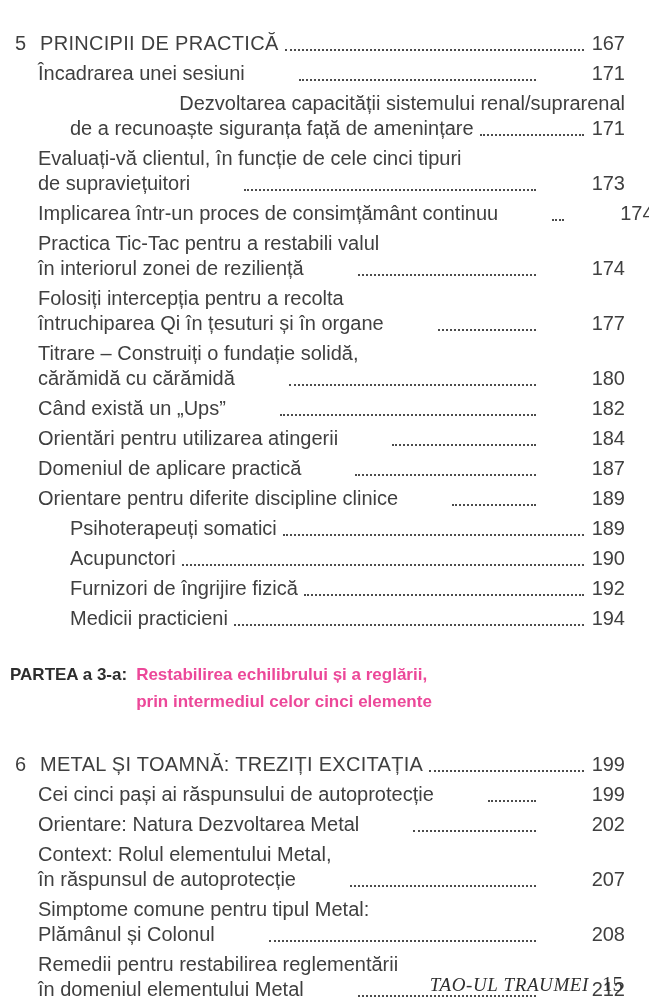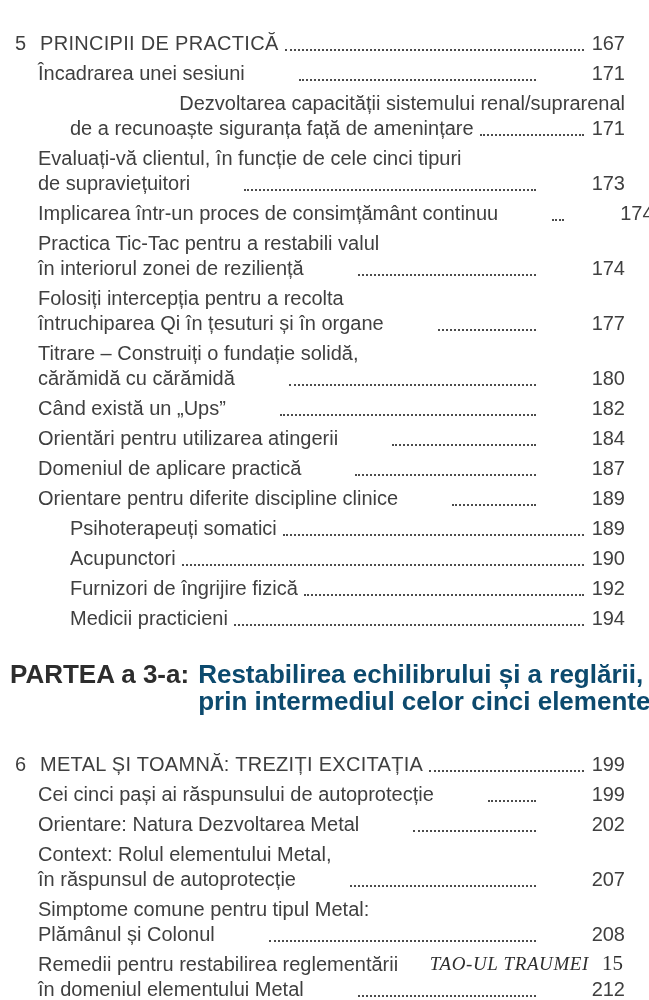--- a/index.html
+++ b/index.html
@@ -7,25 +7,25 @@
   .page{position:relative;width:649px;height:1000px;box-sizing:border-box;padding:9px 24px 0 15px;overflow:hidden;background:#ffffff;}
   .entry{margin-bottom:5px;}
   .line{display:flex;align-items:flex-end;font-size:20px;line-height:25px;}
   .txt{white-space:nowrap;flex:0 0 auto;}
   .num{flex:0 0 25px;white-space:nowrap;}
   .l1 .line{padding-left:23px;gap:48px;}
   .l2 .line{padding-left:55px;justify-content:flex-end;}
   .chapter .txt{letter-spacing:.3px;margin-top:22px;}
   .dots{flex:1 1 auto;min-width:12px;height:0;border-bottom:2.4px dotted #4c4c4c;margin:0 8px 5px 6px;}
   .pg{flex:0 0 auto;white-space:nowrap;}
-  .part{display:flex;margin:30px 0 15px -5px;font-weight:bold;font-size:26px;line-height:27px;}
+  .part{display:flex;margin:30px 0 15px -5px;font-weight:bold;font-size:17px;line-height:27px;}
   .part-label{color:#2d2d2d;margin-right:9px;white-space:nowrap;}
-  .part-title{display:flex;flex-direction:column;color:#0c4a6e;}
+  .part-title{display:flex;flex-direction:column;color:#ec4899;}
   .part-title span{white-space:nowrap;}
-  .footer{position:absolute;right:26px;bottom:24px;display:flex;align-items:baseline;font-family:"Liberation Serif","DejaVu Serif",serif;color:#2f2f2f;}
+  .footer{position:absolute;right:26px;bottom:3px;display:flex;align-items:baseline;font-family:"Liberation Serif","DejaVu Serif",serif;color:#2f2f2f;}
   .book-title{font-style:italic;font-size:19px;letter-spacing:.6px;}
   .folio{font-size:21px;margin-left:13px;text-align:center;}
 </style>
 </head>
 <body>
 
 <div class="page">
   <section>
 
     <div class="entry chapter">

